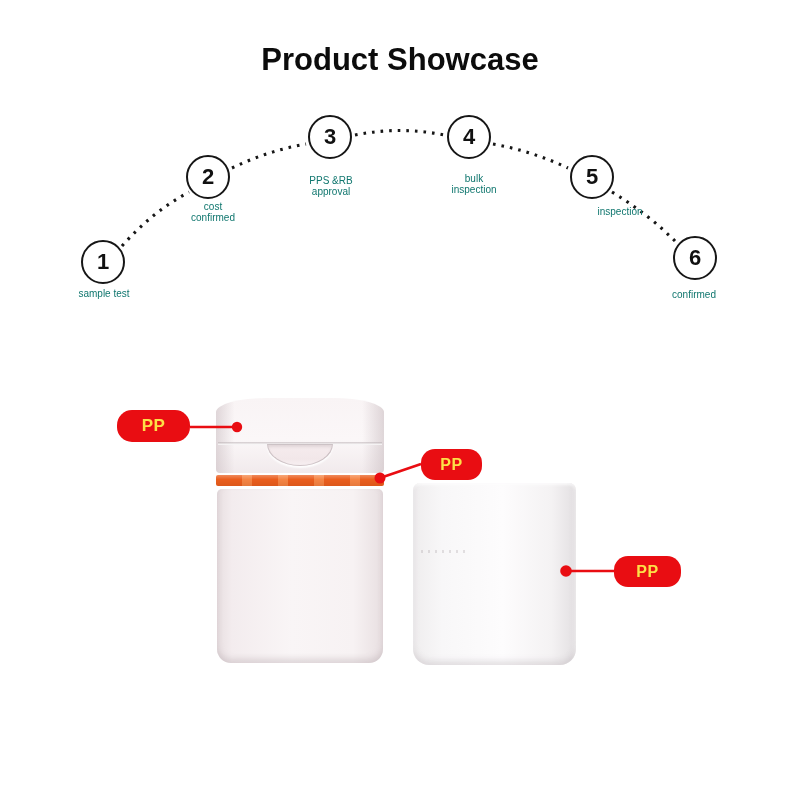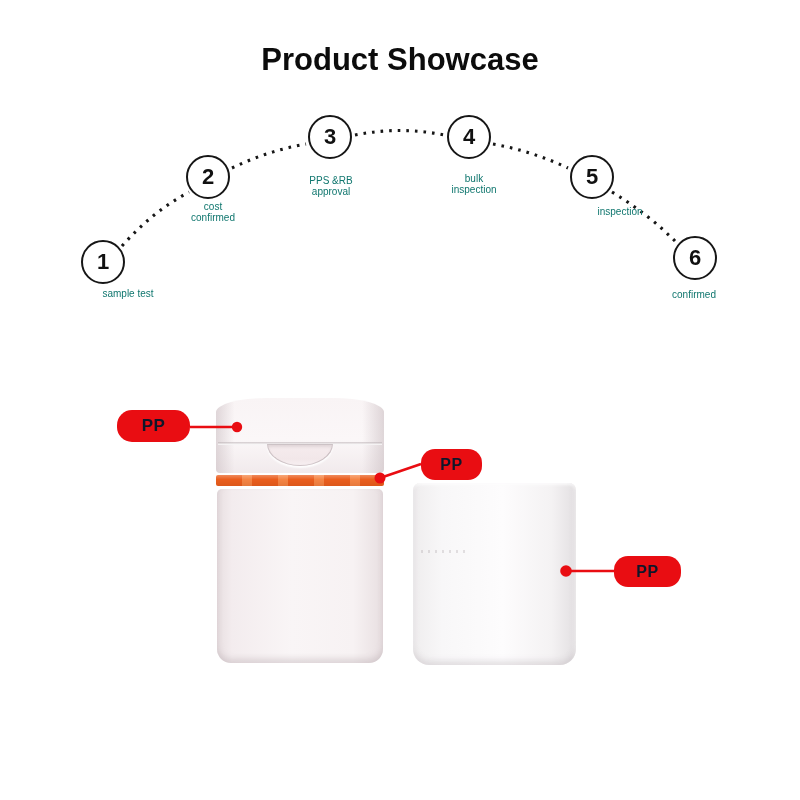--- a/index.html
+++ b/index.html
@@ -68,21 +68,21 @@
     box-shadow:inset 0 -4px 6px rgba(170,160,165,0.3), inset 0 2px 3px rgba(255,255,255,0.85);
   }
   .molded-dots{
     position:absolute;left:8px;top:67px;width:48px;height:3px;opacity:0.55;
     background:repeating-linear-gradient(90deg, rgba(150,140,145,0.45) 0 2px, transparent 2px 7px);
   }
   
   .leader-lines{position:absolute;left:0;top:0;pointer-events:none;}
   .pp-pill{
     position:absolute;display:flex;align-items:center;justify-content:center;
-    background:var(--red);color:#0f172a;font-weight:700;border-radius:14px;letter-spacing:0.5px;
+    background:var(--red);color:#fde047;font-weight:700;border-radius:14px;letter-spacing:0.5px;
   }
   .pill-1{left:117px;top:410px;width:73px;height:32px;font-size:17px;border-radius:15px;}
   .pill-2{left:421px;top:449px;width:61px;height:31px;font-size:16px;}
   .pill-3{left:614px;top:556px;width:67px;height:31px;font-size:16px;}
 </style>
 </head>
 <body>
 
 <div class="canvas">
 
@@ -93,21 +93,21 @@
       <path d="M122,246 Q152,212 189,192"></path>
       <path d="M232,168 Q267,151 306,144"></path>
       <path d="M355,135 Q400,126 444,135"></path>
       <path d="M493,144 Q532,151 568,168"></path>
       <path d="M612,192 Q648,214 675,241"></path>
     </g>
   </svg>
 
   <div class="flow">
     <div class="step-circle" style="left:81px;top:240px;">1</div>
-    <div class="step-label" style="left:104px;top:288px;margin-left:24px;">sample test</div>
+    <div class="step-label" style="left:104px;top:288px;">sample test</div>
 
     <div class="step-circle" style="left:186px;top:155px;">2</div>
     <div class="step-label" style="left:213px;top:201px;">cost
 confirmed</div>
 
     <div class="step-circle" style="left:308px;top:115px;">3</div>
     <div class="step-label" style="left:331px;top:175px;">PPS &amp;RB
 approval</div>
 
     <div class="step-circle" style="left:447px;top:115px;">4</div>

